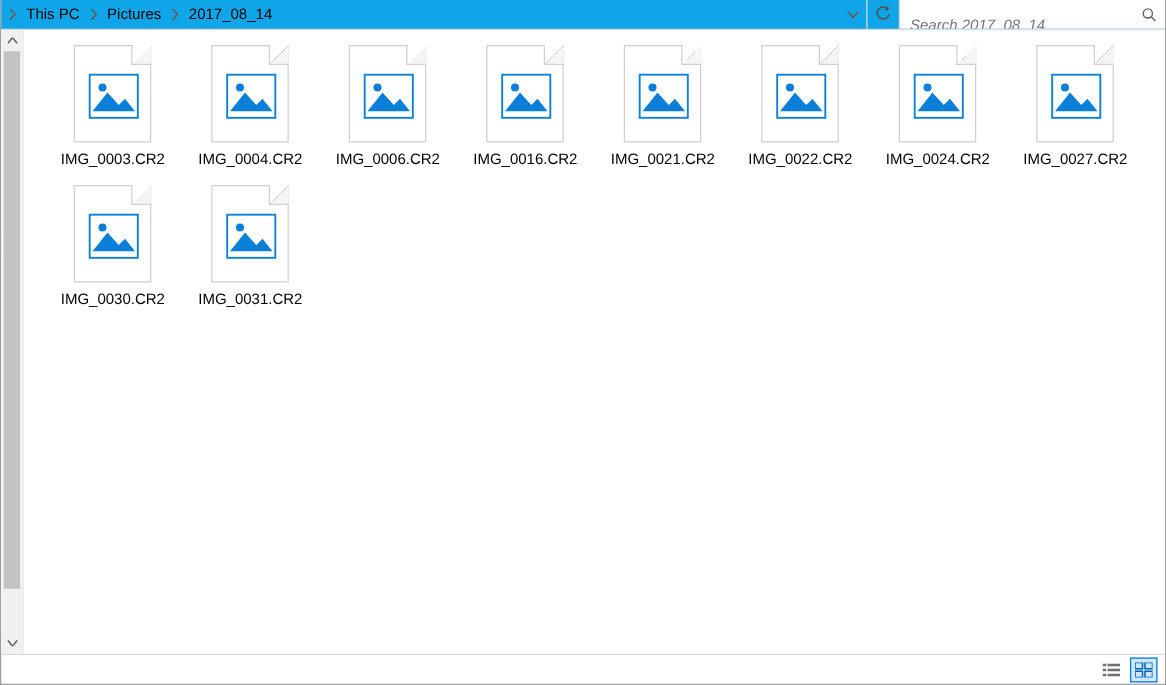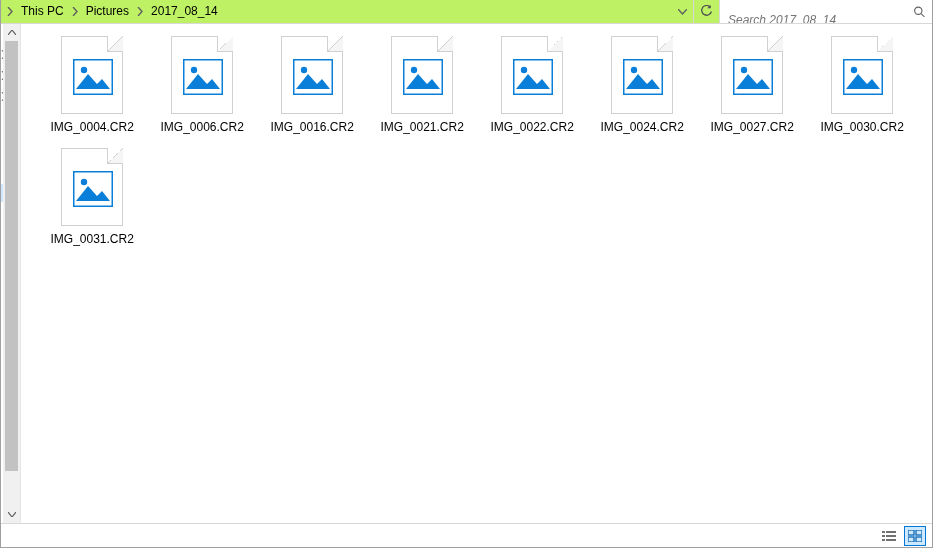--- a/index.html
+++ b/index.html
@@ -18,21 +18,21 @@
     flex-direction: column;
     border: 1px solid #a0a0a0;
     border-top: none;
   }
   
   .addr-row {
     height: 24px;
     display: flex;
     align-items: stretch;
     border-bottom: 1px solid #d8d8d8;
-    background: #bef264;
+    background: #0ea5e9;
   }
   .breadcrumb {
     flex: 1 1 auto;
     display: flex;
     align-items: center;
     padding-left: 2px;
     border-right: 1px solid #d8d8d8;
     overflow: hidden;
   }
   .bc-chevron {
@@ -253,20 +253,32 @@
           <svg width="8" height="5" viewBox="0 0 8 5">
               <path d="M0 0 L4 5 L8 0" fill="none" stroke="#606060" stroke-width="1.2"></path>
             </svg>
         </div>
       </div>
     </div>
 
     <div class="content">
       <div class="file-grid" id="file-grid">
 
+      <div class="file-item">
+    <div class="file-icon">
+      <div class="fold"></div>
+
+<svg class="pic-thumb" width="40" height="36" viewBox="0 0 40 36">
+  <rect x="0" y="0" width="40" height="36" fill="none" stroke="#0a7fd9" stroke-width="3"></rect>
+  <circle cx="11" cy="11" r="3.2" fill="#0a7fd9"></circle>
+  <path d="M3 30 L15 15 L24 25 L29 20 L37 30 Z" fill="#0a7fd9"></path>
+</svg>
+    </div>
+    <div class="file-name">IMG_0003.CR2</div>
+          </div>
           <div class="file-item">
     <div class="file-icon">
       <div class="fold"></div>
 
 <svg class="pic-thumb" width="40" height="36" viewBox="0 0 40 36">
   <rect x="0" y="0" width="40" height="36" fill="none" stroke="#0a7fd9" stroke-width="3"></rect>
   <circle cx="11" cy="11" r="3.2" fill="#0a7fd9"></circle>
   <path d="M3 30 L15 15 L24 25 L29 20 L37 30 Z" fill="#0a7fd9"></path>
 </svg>
     </div>

